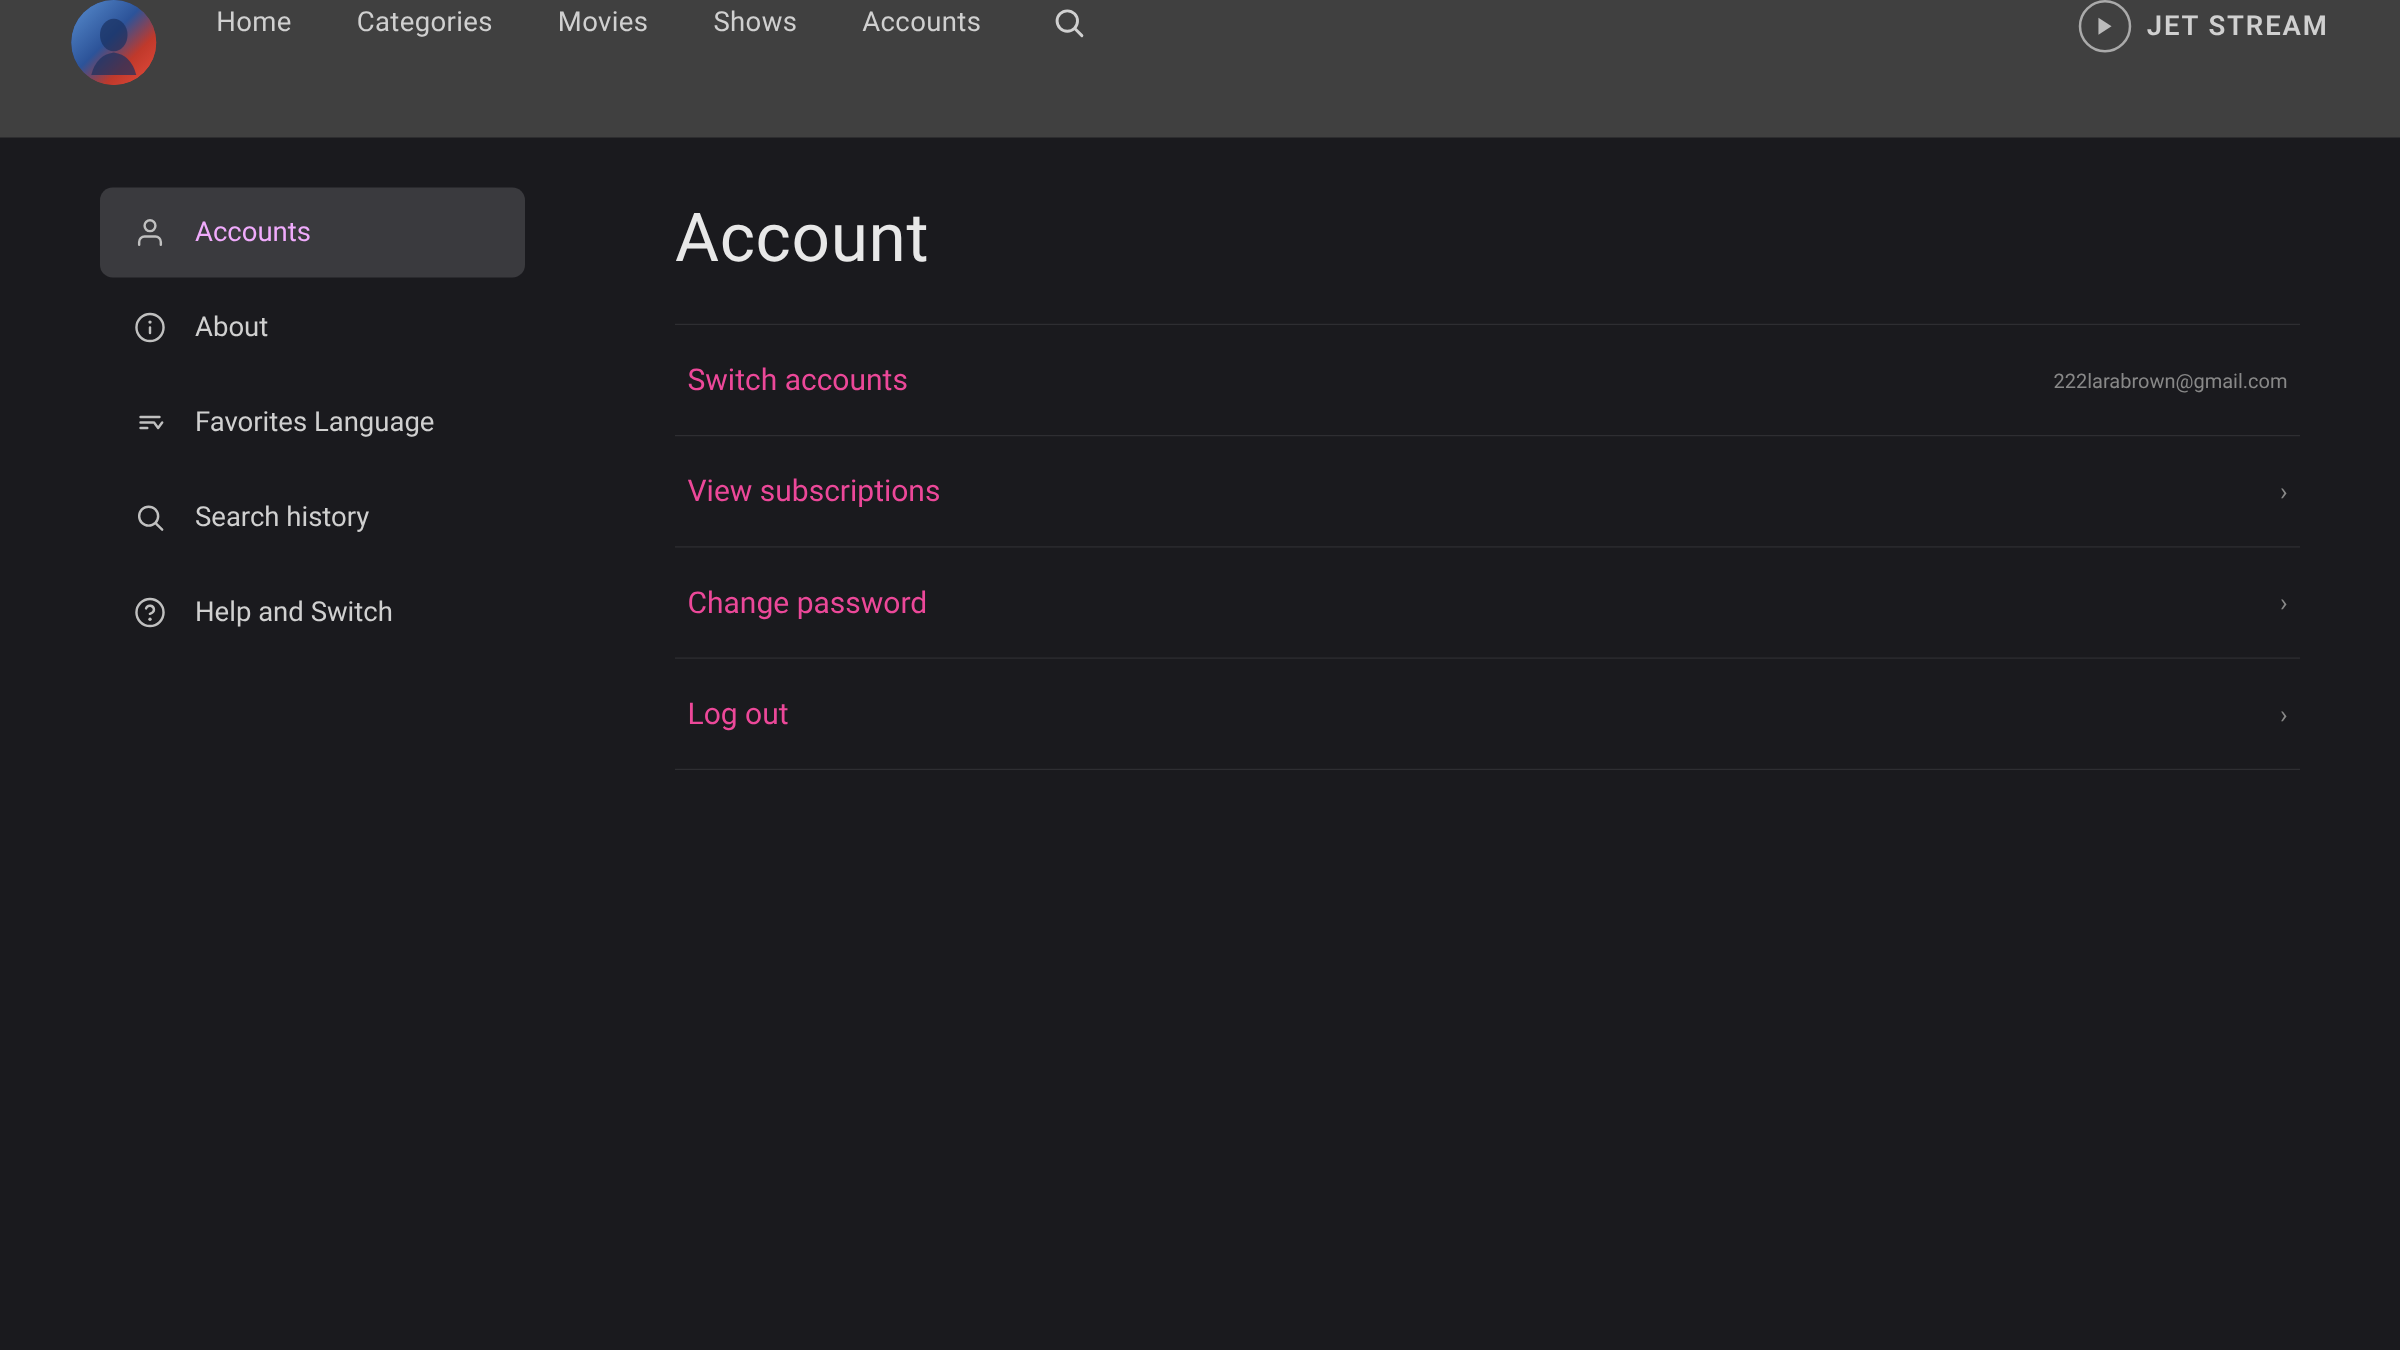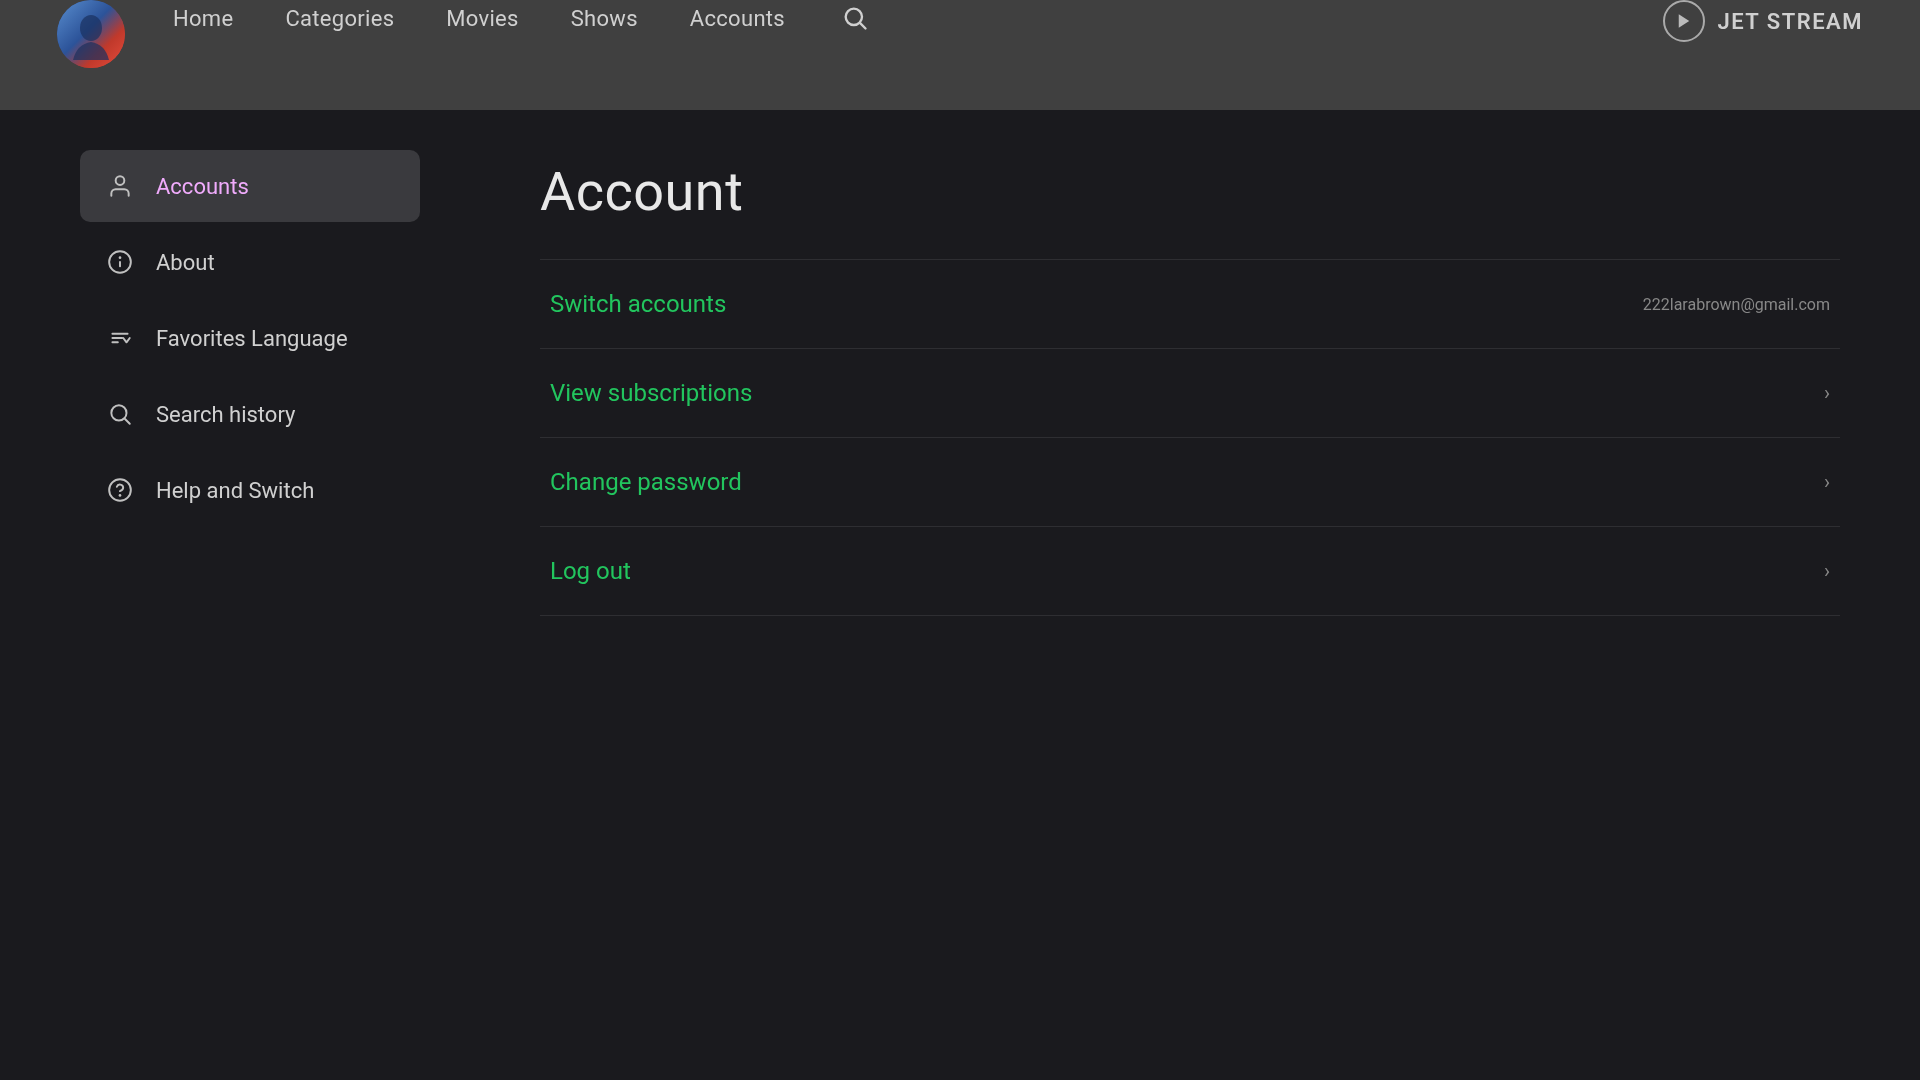--- a/index.html
+++ b/index.html
@@ -162,21 +162,21 @@
       cursor: pointer;
     }
 
     .account-row:first-of-type {
       border-top: 1px solid #2e2e32;
     }
 
     .account-row-label {
       font-size: 24px;
       font-weight: 400;
-      color: #22c55e;
+      color: #ec4899;
     }
 
     .account-row-value {
       font-size: 16px;
       color: #888;
     }
 
     .account-row-right {
       display: flex;
       align-items: center;

